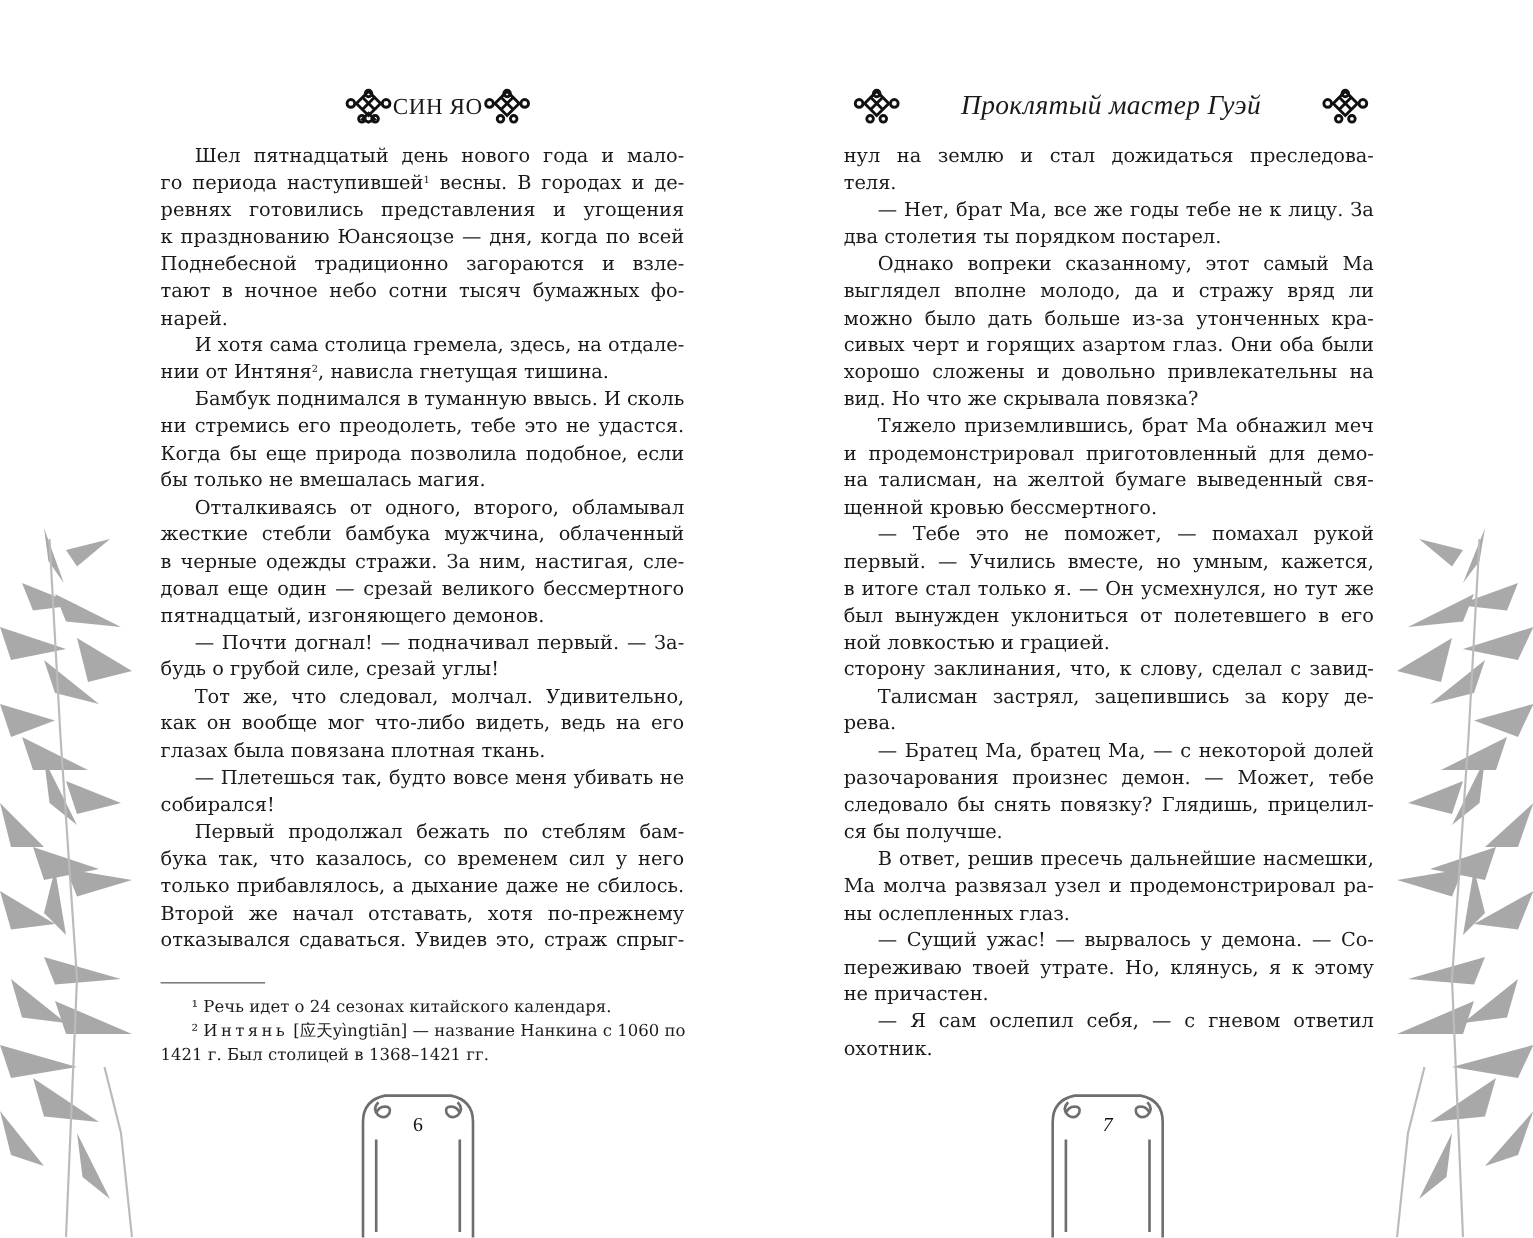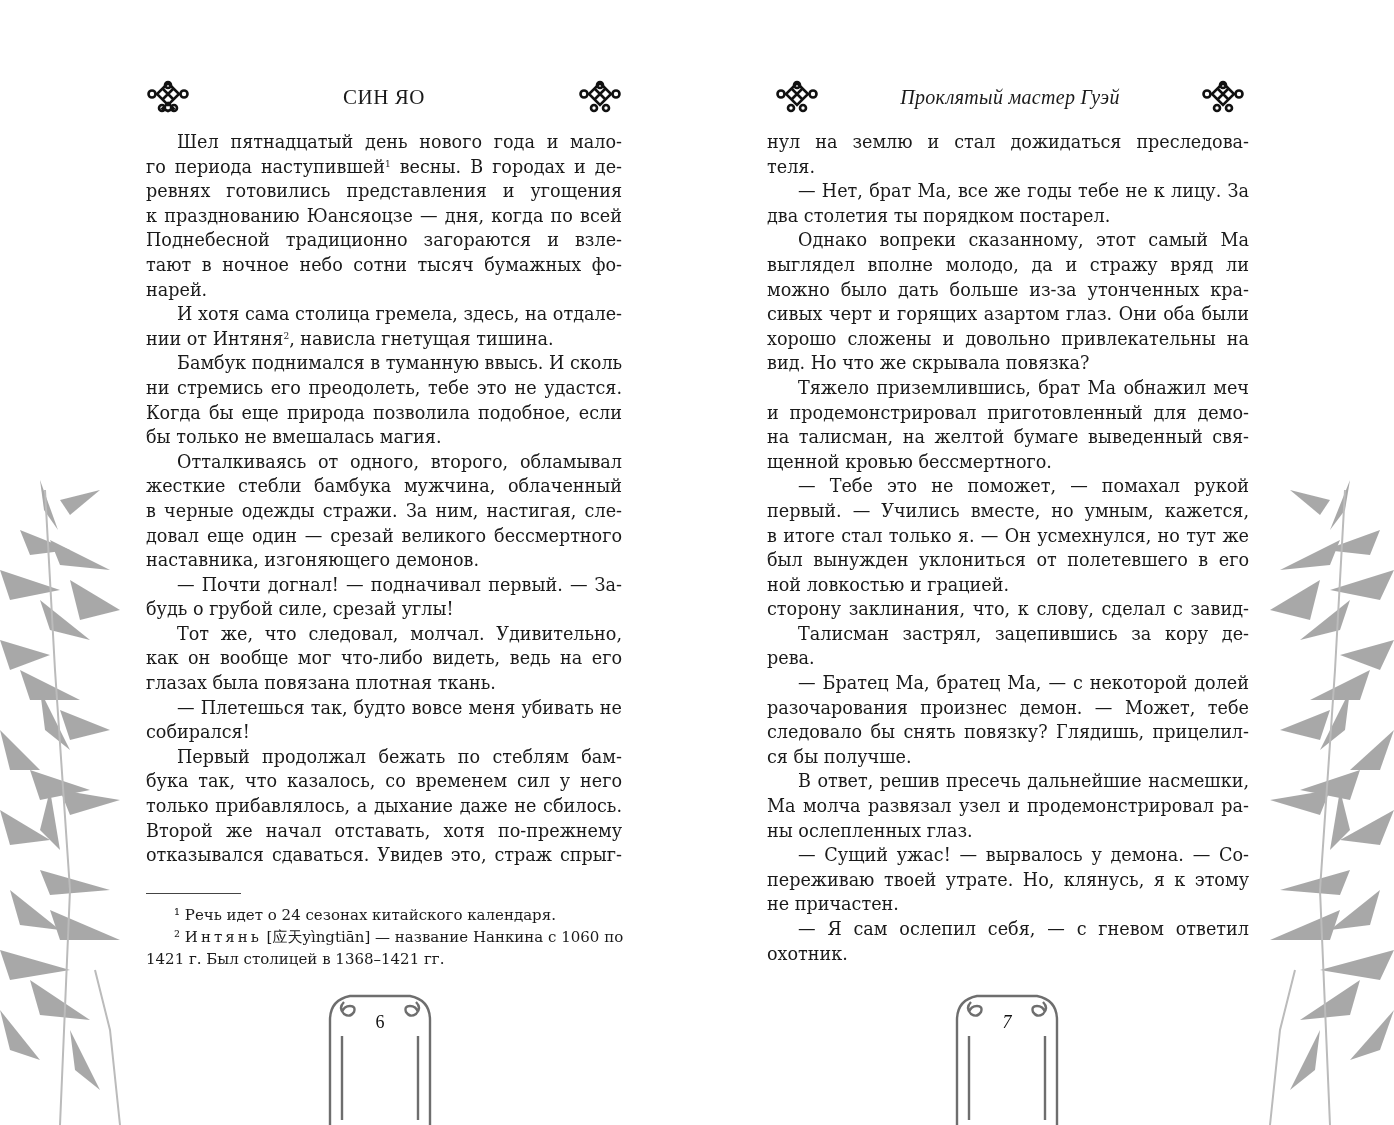--- a/index.html
+++ b/index.html
@@ -6,24 +6,24 @@
   body {
     width: 1394px; height: 1125px; background: #ffffff; position: relative; overflow: hidden;
     font-family: "DejaVu Serif", "Liberation Serif", serif; color: #1a1a1a;
   }
   .spread { position: absolute; inset: 0; }
   .page { position: absolute; top: 0; height: 1125px; }
   .page.left { left: 0; width: 697px; }
   .page.right { left: 697px; width: 697px; }
 
   .header { position: absolute; top: 80px; height: 34px; display: flex; align-items: center; justify-content: space-between; }
-  .page.left .header { left: 146px; width: 476px; }
+  .page.left .header { left: 160px; width: 476px; justify-content: center; }
   .page.right .header { left: 78px; width: 470px; }
   .running-title { font-family: "Liberation Serif", serif; font-size: 21px; letter-spacing: 0.5px; color: #1a1a1a; }
-  .running-title.italic { font-style: italic; font-size: 20px; letter-spacing: 0.3px; text-align: center; }
+  .running-title.italic { font-style: italic; font-size: 25px; letter-spacing: 0.3px; text-align: center; }
   .knot { width: 44px; height: 34px; }
 
   .body-text { position: absolute; font-size: 17.6px; line-height: 24.6px; }
   .page.left .body-text { left: 146px; top: 130px; width: 476px; }
   .page.right .body-text { left: 70px; top: 130px; width: 482px; }
   .line { display: block; text-align: justify; text-align-last: justify; white-space: nowrap; height: 24.6px; }
   .line.last { text-align-last: left; }
   .line.indent { padding-left: 31px; }
   sup { font-size: 9px; line-height: 0; vertical-align: 6px; }
 
@@ -88,21 +88,21 @@
         <span class="line indent">И хотя сама столица гремела, здесь, на отдале-</span>
         <span class="line last">нии от Интяня<sup>2</sup>, нависла гнетущая тишина.</span>
         <span class="line indent">Бамбук поднимался в туманную ввысь. И сколь</span>
         <span class="line">ни стремись его преодолеть, тебе это не удастся.</span>
         <span class="line">Когда бы еще природа позволила подобное, если</span>
         <span class="line last">бы только не вмешалась магия.</span>
         <span class="line indent">Отталкиваясь от одного, второго, обламывал</span>
         <span class="line">жесткие стебли бамбука мужчина, облаченный</span>
         <span class="line">в черные одежды стражи. За ним, настигая, сле-</span>
         <span class="line">довал еще один — срезай великого бессмертного</span>
-        <span class="line last">наставника, изгоняющего демонов.</span>
+        <span class="line last">пятнадцатый, изгоняющего демонов.</span>
         <span class="line indent">— Почти догнал! — подначивал первый. — За-</span>
         <span class="line last">будь о грубой силе, срезай углы!</span>
         <span class="line indent">Тот же, что следовал, молчал. Удивительно,</span>
         <span class="line">как он вообще мог что-либо видеть, ведь на его</span>
         <span class="line last">глазах была повязана плотная ткань.</span>
         <span class="line indent">— Плетешься так, будто вовсе меня убивать не</span>
         <span class="line last">собирался!</span>
         <span class="line indent">Первый продолжал бежать по стеблям бам-</span>
         <span class="line">бука так, что казалось, со временем сил у него</span>
         <span class="line">только прибавлялось, а дыхание даже не сбилось.</span>

